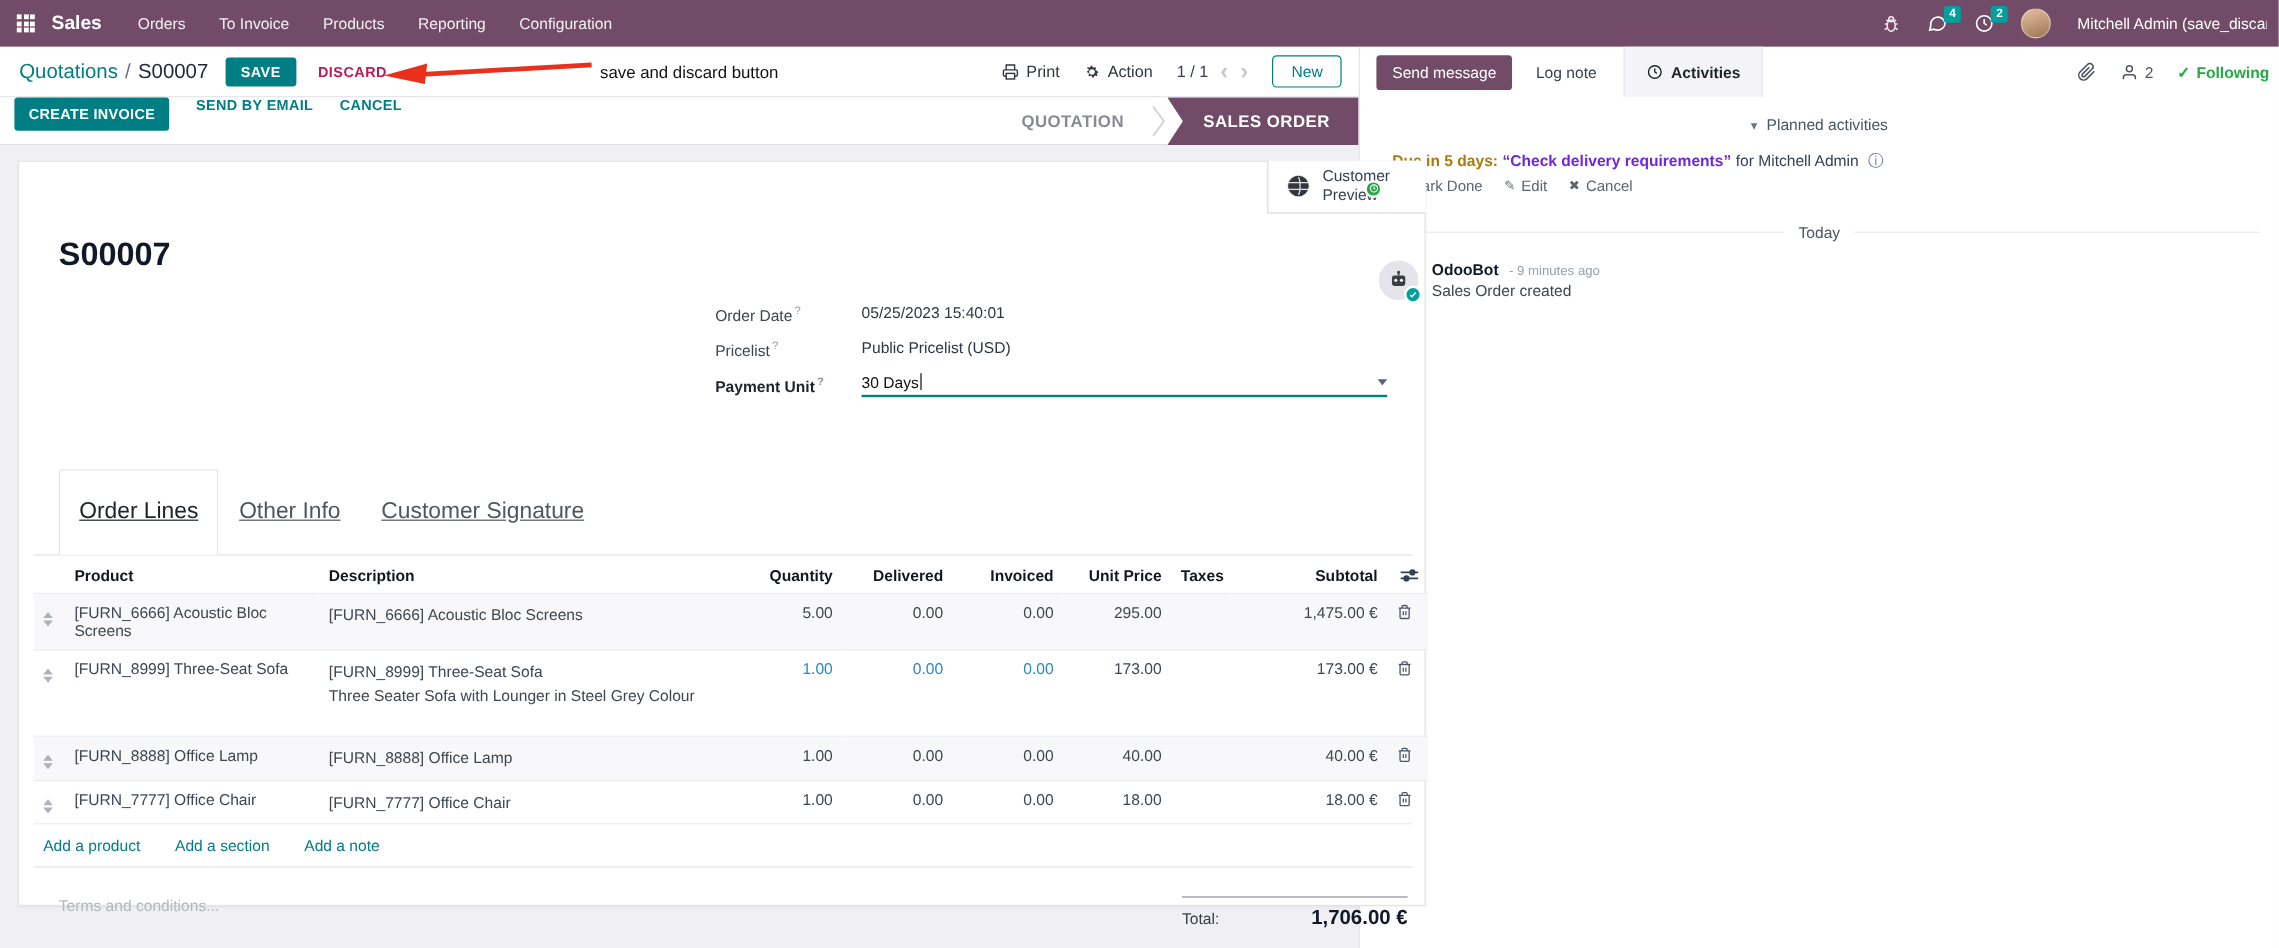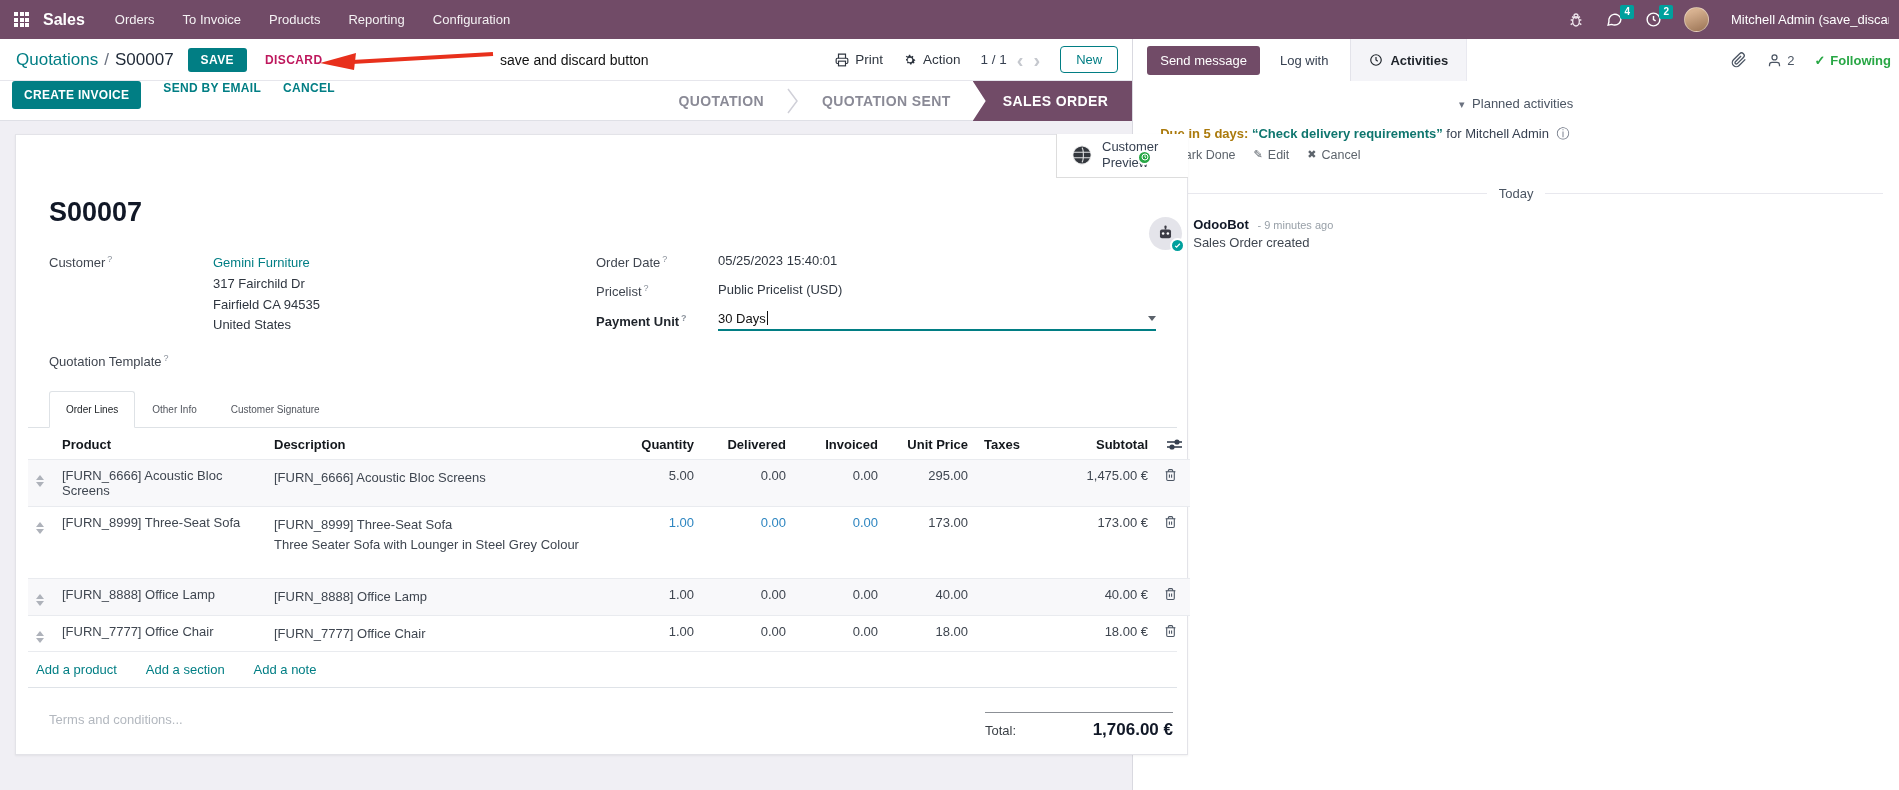--- a/index.html
+++ b/index.html
@@ -70,21 +70,21 @@
   .fval { color:#2f3640; }
   .flabel.strong { font-weight:bold; color:#1f242b; }
   .pt-field { flex:1; border-bottom:2px solid #017E84; display:flex; align-items:center; padding-bottom:3px; margin-top:-1px; cursor:text; }
   .pt-field .fval { color:#111; }
   .caret-txt { display:inline-block; width:1px; height:14px; background:#111; margin-left:1px; }
   .dd-caret { margin-left:auto; width:0; height:0; border-left:4px solid transparent; border-right:4px solid transparent; border-top:5px solid #5b626b; cursor:pointer; }
 
   
   .sheet-lower { position:absolute; left:12px; right:10px; top:256px; }
   .tabs { display:flex; border-bottom:1px solid #dee2e6; padding-left:21px; }
-  .tab { padding:12px 16px; font-size:10px; color:#52565e; cursor:pointer; border:1px solid transparent; margin-bottom:-1px; }
+  .tab { padding:24px 16px; font-size:19px; color:#52565e; cursor:pointer; border:1px solid transparent; margin-bottom:-1px;text-decoration:underline; }
   .tab.active { background:#fff; border-color:#dee2e6 #dee2e6 #fff; border-radius:3px 3px 0 0; color:#212529; }
 
   table.olines { width:100%; border-collapse:collapse; table-layout:fixed; margin-top:2px; }
   .olines th { font-size:13px; font-weight:bold; color:#14181d; padding:7px 8px; text-align:left; }
   .olines th.num, .olines td.num { text-align:right; }
   .olines td { font-size:13px; color:#3f4650; padding:8px; vertical-align:top; border-top:1px solid #e9ebef; }
   .olines tbody tr:nth-child(odd) { background:#f8f8fa; }
   .olines .hl td.blue { color:#2e86c1; }
   .desc div { line-height:1.5; }
   .updown { display:inline-flex; flex-direction:column; gap:2px; cursor:grab; padding-top:3px; }
@@ -116,21 +116,21 @@
   .planned-head { text-align:center; padding:15px 0 12px; color:#4b5563; font-size:13px; cursor:pointer; }
   .planned-head .cdn { font-size:11px; margin-right:4px; color:#6b7280; }
   .activity { display:flex; gap:11px; padding:2px 16px 0; }
   .av-wrap { position:relative; flex:none; }
   .av { width:33px; height:33px; border-radius:50%; background:linear-gradient(160deg,#d7b190 20%,#9a7354); }
   .av-badge { position:absolute; right:-3px; bottom:-3px; width:15px; height:15px; border-radius:50%; border:2px solid #fff; display:flex; align-items:center; justify-content:center; }
   .av-badge.green { background:#28a745; }
   .av-badge.teal { background:#00A09D; }
   .act-line1 { font-size:13px; line-height:1.45; }
   .due { color:#ab7a0c; font-weight:bold; }
-  .summary { color:#0f766e; font-weight:bold; }
+  .summary { color:#6d28d9; font-weight:bold; }
   .for-txt { color:#374151; }
   .info-ic { color:#6b7280; cursor:pointer; margin-left:4px; }
   .act-line2 { margin-top:4px; display:flex; gap:18px; color:#5d646c; font-size:12.5px; }
   .act-line2 span { cursor:pointer; display:inline-flex; gap:5px; align-items:center; }
   .act-line2 .gl { font-size:11px; }
 
   .day-sep { display:flex; align-items:center; gap:12px; margin:24px 16px 16px; }
   .day-sep .ln { flex:1; height:1px; background:#e8e8ee; }
   .day-sep .dt { color:#4b5563; font-size:13px; font-weight:500; }
 
@@ -238,48 +238,37 @@
         <button class="btn-primary">CREATE INVOICE</button>
         <button class="btn-flat">SEND BY EMAIL</button>
         <button class="btn-flat">CANCEL</button>
         <div class="stages">
           <span class="stage">QUOTATION</span>
           <span class="stage-sep">
               <svg width="14" height="40" viewBox="0 0 14 40">
                 <path d="M2 8 L11 20 L2 32" stroke="#d0d0d8" stroke-width="1.5" fill="none"></path>
               </svg>
             </span>
-          <span class="stage">QUOTATION SENT</span>
           <span class="stage active">SALES ORDER</span>
         </div>
       </div>
 
       <div class="content">
         <div class="sheet">
 
           <div class="preview-btn">
             <svg width="22" height="22" viewBox="0 0 24 24">
                 <circle cx="12" cy="12" r="10" fill="#33373d"></circle>
                 <path d="M12 2a10 10 0 0 0 0 20 10 10 0 0 0 0-20zm0 2c2 2.5 2 13.5 0 16M2.5 9h19M2.5 15h19" stroke="#fff" stroke-width="1.2" fill="none" opacity=".85"></path>
               </svg>
             <span class="lbl" style="width:70px">Customer Preview</span>
           </div>
 
           <div class="sheet-title">S00007</div>
 
-          <div class="fields-left">
-            <div class="flabel"><span>Customer</span><sup class="help">?</sup></div>
-            <div class="addr">
-              <div class="link">Gemini Furniture</div>
-              <div>317 Fairchild Dr</div>
-              <div>Fairfield CA 94535</div>
-              <div>United States</div>
-            </div>
-            <div class="flabel qt-row"><span>Quotation Template</span><sup class="help">?</sup></div>
-          </div>
 
           <div class="fields-right">
             <div class="frow">
               <div class="flabel"><span>Order Date</span><sup class="help">?</sup></div>
               <div class="fval">05/25/2023 15:40:01</div>
             </div>
             <div class="frow">
               <div class="flabel"><span>Pricelist</span><sup class="help">?</sup></div>
               <div class="fval">Public Pricelist (USD)</div>
             </div>
@@ -433,21 +422,21 @@
             </div>
           </div>
 
         </div>
       </div>
     </div>
 
     <div class="chatter">
       <div class="chat-head">
         <button class="btn-sendmsg">Send message</button>
-        <button class="btn-lognote">Log with</button>
+        <button class="btn-lognote">Log note</button>
         <span class="vsep"></span>
         <button class="btn-activities">
           <svg width="14" height="14" viewBox="0 0 24 24" fill="none" stroke="#1f242b" stroke-width="2">
               <circle cx="12" cy="12" r="9"></circle>
               <polyline points="12 7 12 12 15 14"></polyline>
             </svg>
           <span>Activities</span>
         </button>
         <div class="chat-head-right">
           <span>

